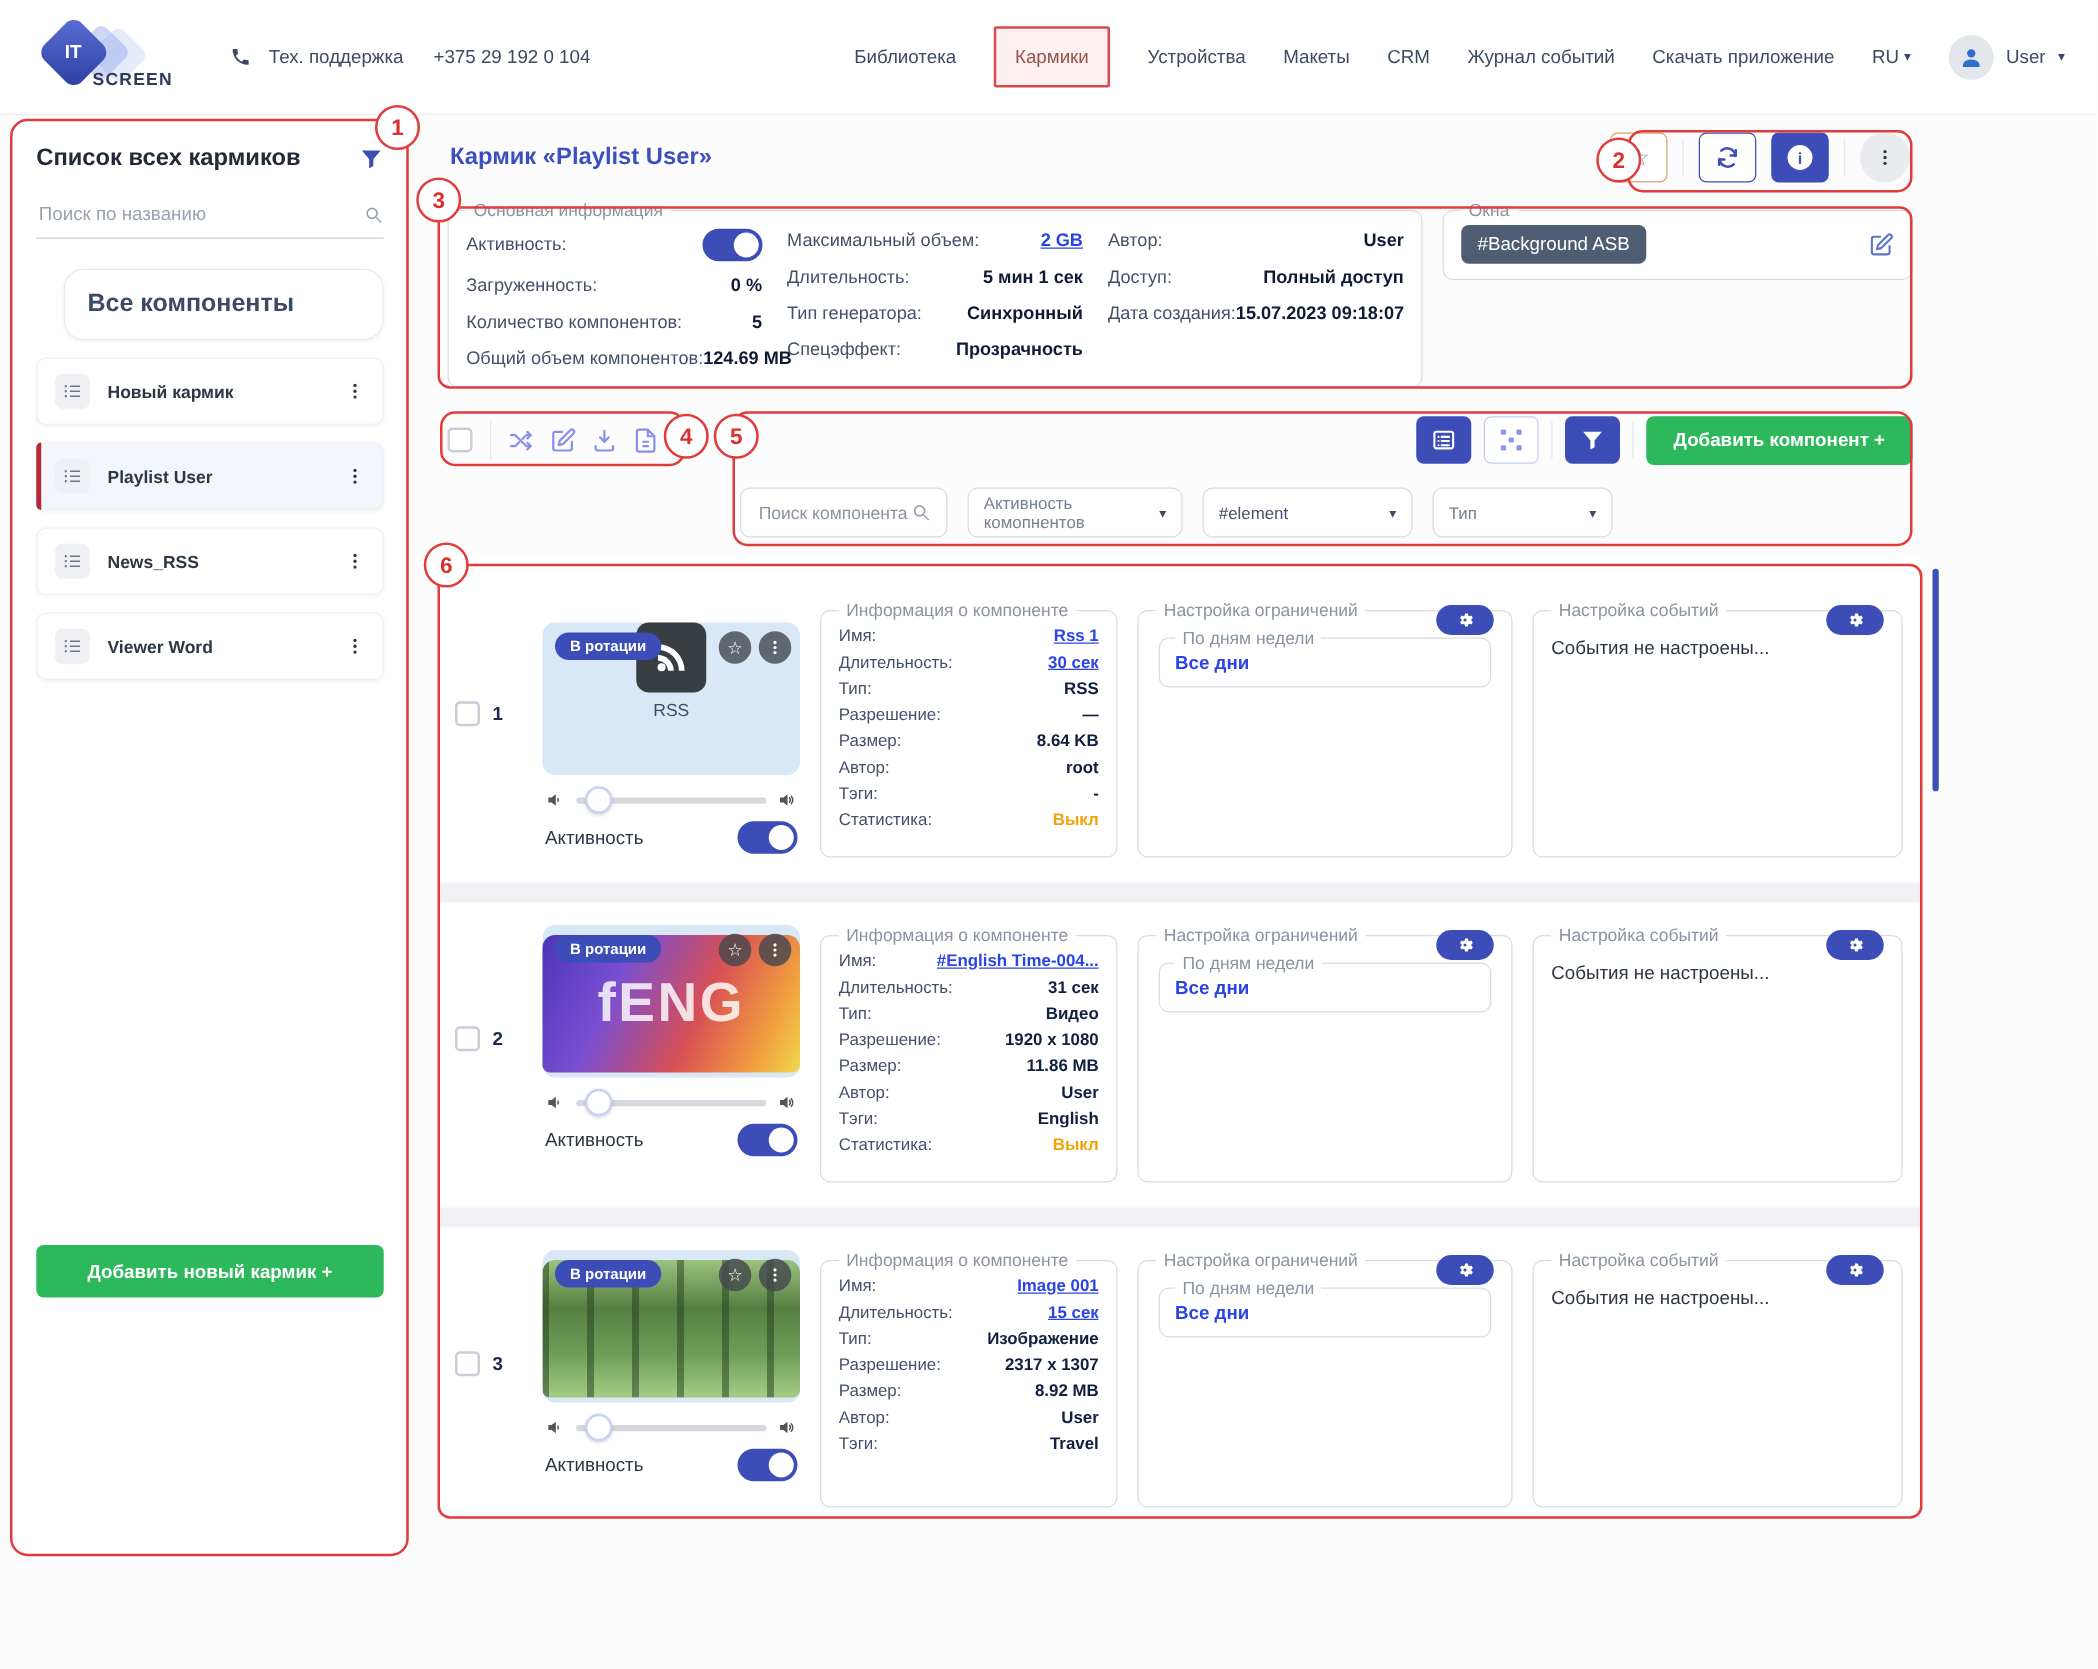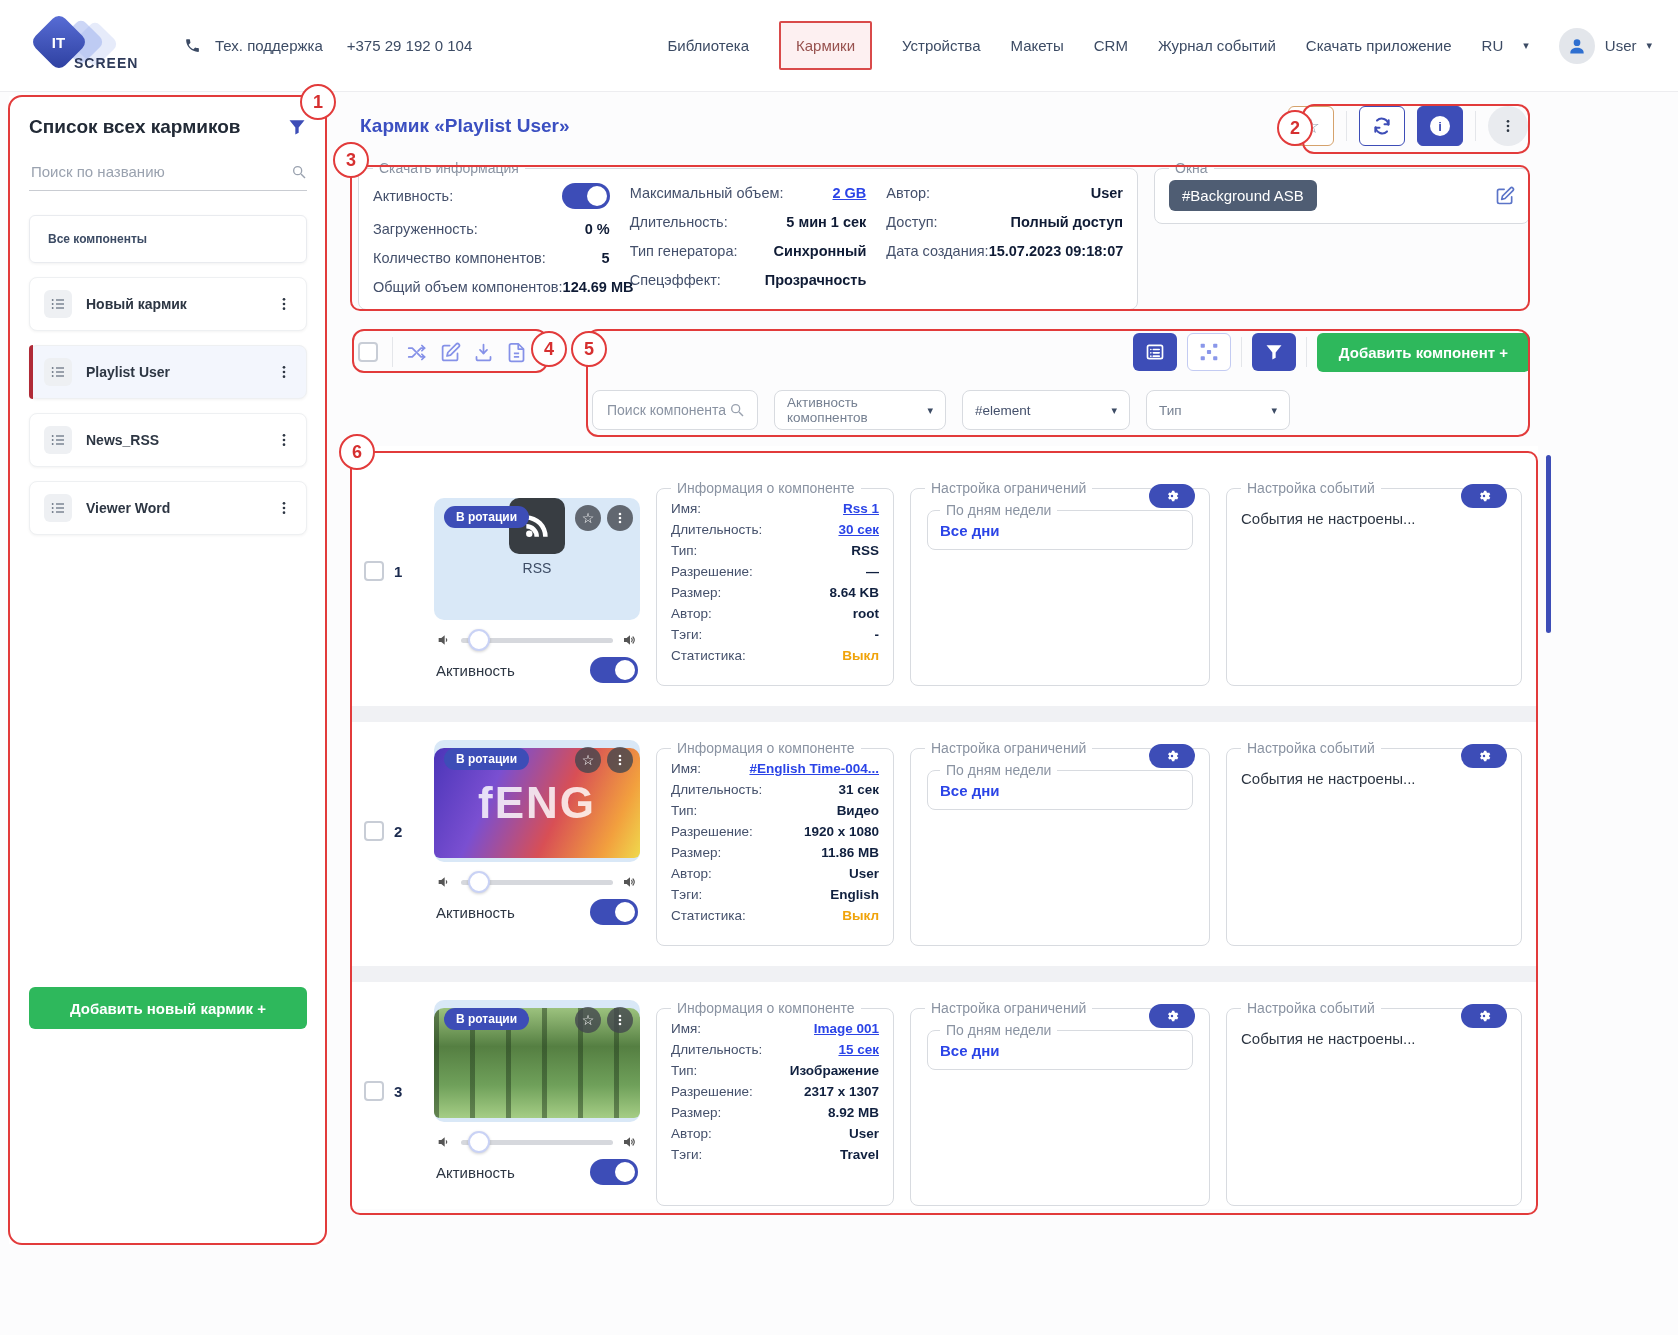--- a/index.html
+++ b/index.html
@@ -18,37 +18,37 @@
         transform:rotate(45deg);background:linear-gradient(135deg,#5a6fd8,#2c3e9e);
         display:flex;align-items:center;justify-content:center;}
   .logo-diamond span{transform:rotate(-45deg);color:#fff;font-weight:bold;font-size:15px;}
   .logo-screen{position:absolute;left:48px;top:38px;font-weight:bold;font-size:14px;color:#2e3a59;letter-spacing:1px;}
   .phone-block{display:flex;align-items:center;margin-left:28px;gap:14px;font-size:15px;color:#3c4b64;}
   .phone-block .num{margin-left:10px;}
   .icon16{width:17px;height:17px;}
   .nav{margin-left:auto;display:flex;align-items:center;gap:30px;font-size:15px;color:#3c4b64;white-space:nowrap;}
   .nav-item{cursor:pointer;}
   .nav-item.active{border:2px solid #d94a4a;background:#fdf0f1;padding:14px 15px;color:#97514e;border-radius:2px;}
-  .lang{display:flex;align-items:center;gap:20px;}
+  .lang{display:flex;align-items:center;gap:4px;}
   .chev{font-size:11px;color:#3c4b64;}
   .user-block{display:flex;align-items:center;gap:10px;}
   .avatar{width:36px;height:36px;border-radius:50%;background:#e3e6eb;display:flex;align-items:center;justify-content:center;color:#2f6fd0;}
   .avatar svg{width:20px;height:20px;}
 
   
   .sidebar{position:absolute;left:9px;top:96px;width:318px;height:1148px;background:#fff;
            padding:20px 20px 0;display:flex;flex-direction:column;z-index:2;}
   .sb-title-row{display:flex;align-items:center;justify-content:space-between;}
   .sb-title{font-size:19px;font-weight:bold;color:#222a36;}
   .funnel-blue{width:20px;height:20px;color:#3d4db7;cursor:pointer;}
   .sb-search{margin-top:24px;display:flex;align-items:center;border-bottom:1px solid #c9ccd2;padding-bottom:9px;color:#9aa2af;}
   .sb-search input{border:none;outline:none;flex:1;font-size:15px;color:#3c4b64;font-family:inherit;background:transparent;}
   .sb-search input::placeholder{color:#9aa2af;}
-  .sb-card{margin-top:24px;border:1px solid #e9ebef;border-radius:6px;box-shadow:0 1px 3px rgba(0,0,0,.06);
-           padding:16px 18px;font-weight:bold;font-size:12px;color:#3c4b64;cursor:pointer;}
+  .sb-card{margin-top:24px;border:1px solid #e9ebef;border-radius:16px;box-shadow:0 1px 3px rgba(0,0,0,.06);
+           padding:16px 18px;font-weight:bold;font-size:20px;color:#3c4b64;cursor:pointer;margin-left:22px;}
   .sb-item{margin-top:14px;border:1px solid #eef0f2;border-radius:8px;box-shadow:0 1px 3px rgba(0,0,0,.05);
            padding:12px 14px;display:flex;align-items:center;gap:14px;position:relative;cursor:pointer;background:#fff;}
   .sb-item .ico{width:28px;height:28px;background:#eef0f3;border-radius:6px;display:flex;align-items:center;justify-content:center;color:#6e7887;flex:none;}
   .sb-item .ico svg{width:16px;height:16px;}
   .sb-item .lbl{font-weight:bold;font-size:14px;color:#2d3643;flex:1;}
   .sb-item.active{background:#f3f6fd;}
   .sb-item.active::before{content:"";position:absolute;left:-1px;top:-1px;bottom:-1px;width:4px;background:#b02a37;border-radius:8px 0 0 8px;}
   .kebab-svg{width:16px;height:16px;color:#2d3643;}
   .sb-add{margin-top:452px;height:42px;background:#2eb85c;border:none;border-radius:6px;color:#fff;
           font-weight:bold;font-size:15px;cursor:pointer;font-family:inherit;}
@@ -330,21 +330,21 @@
               <circle cx="12" cy="5" r="2"></circle>
               <circle cx="12" cy="12" r="2"></circle>
               <circle cx="12" cy="19" r="2"></circle>
             </svg>
         </div>
       </div>
     </div>
 
     <div class="info-section">
       <fieldset class="fs fs-info">
-        <legend>Скачать информация</legend>
+        <legend>Основная информация</legend>
         <div class="info-cols">
           <div class="icol">
             <div class="irow">
               <span class="ilabel">Активность:</span>
               <span class="toggle"></span>
             </div>
             <div class="irow">
                 <span class="ilabel">Загруженность:</span>
                 <span class="ival">0 %</span>
               </div>

